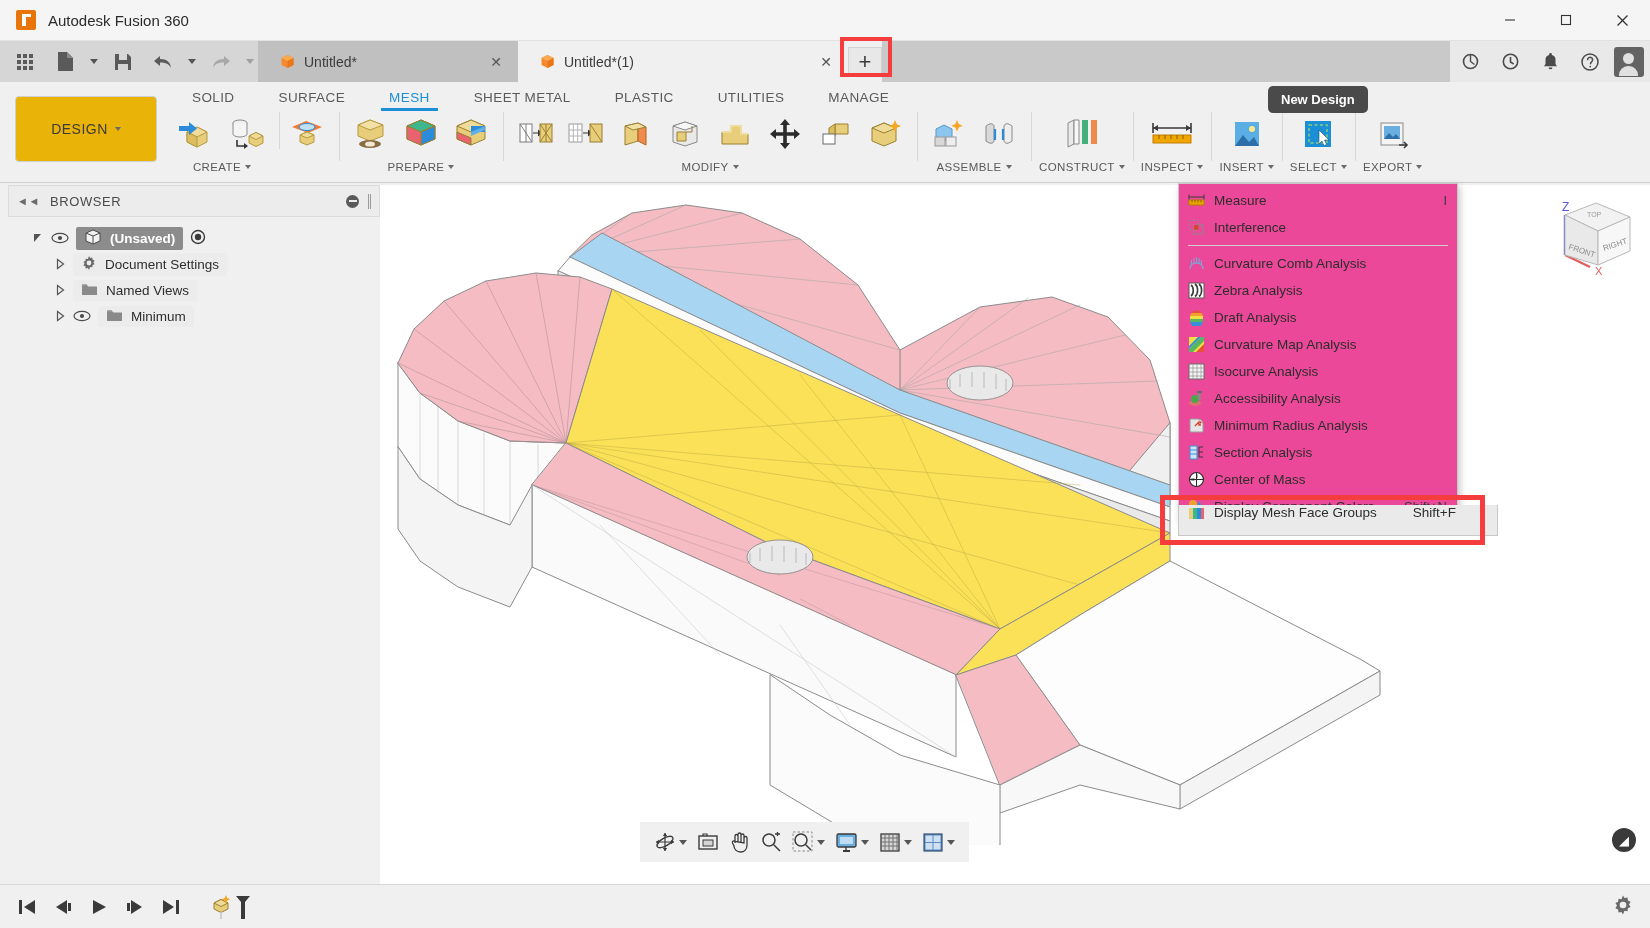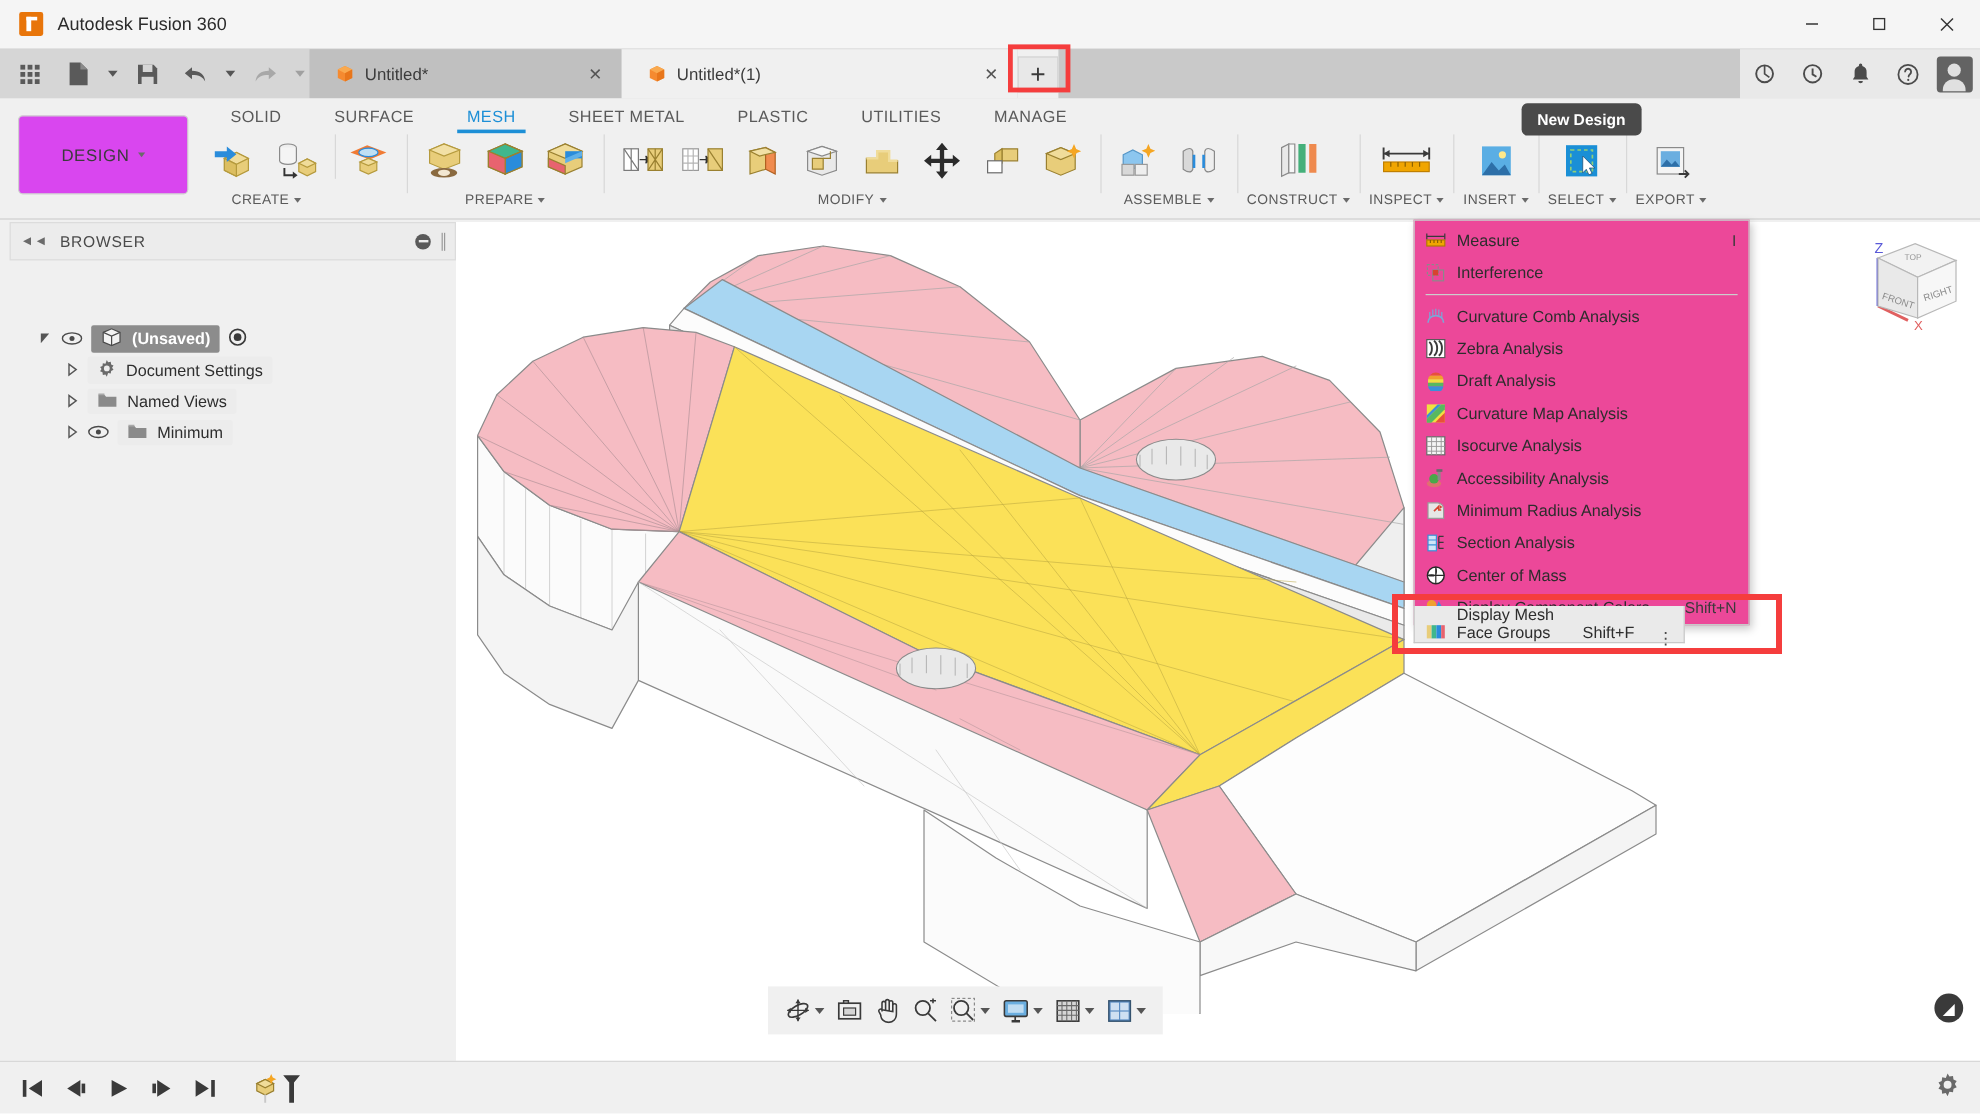--- a/index.html
+++ b/index.html
@@ -85,21 +85,21 @@
     font-weight:bold;
   }
 
   
   .ribbon {
     position:absolute; top:82px; left:0; width:1650px; height:101px;
     background:#f0f0f0; border-bottom:1px solid #d0d0d0;
   }
   .ws-selector {
     position:absolute; left:15px; top:14px; width:142px; height:66px;
-    border:1px solid #cfcfcf; border-radius:4px; background:#d946ef;
+    border:1px solid #cfcfcf; border-radius:4px; background:#eab308;
     display:flex; align-items:center; justify-content:center; gap:7px;
     font-size:14px; color:#3b3b3b; letter-spacing:.5px;
   }
   .tabstrip { position:absolute; left:170px; top:4px; display:flex; }
   .rtab {
     font-size:13.5px; color:#5a5a5a; padding:4px 22px 6px 22px; letter-spacing:.4px;
     position:relative; white-space:nowrap;
   }
   .rtab.active { color:#1d8fd6; }
   .rtab.active::after {
@@ -155,23 +155,23 @@
   }
   .mi {
     display:flex; align-items:center; height:27px; padding:0 10px 0 9px;
     font-size:13.5px; color:#2d2d2d; gap:9px; position:relative;
   }
   .mi .mlabel { white-space:nowrap; }
   .mi .mkey { margin-left:auto; color:#3a3a3a; font-size:13px; padding-left:12px; }
   .mi-icon { width:17px;height:17px;flex:none; display:block; }
   .msep { height:1px; background:#cdcdcd; margin:4px 9px; }
   .menu-last {
-    position:absolute; left:1178px; top:505px; width:226px; height:31px;
+    position:absolute; left:1178px; top:505px; width:320px; height:31px;
     background:#eaeaea; border:1px solid #c8c8c8; border-top:none;
-    display:flex; align-items:flex-end; padding:0 8px 0 9px; gap:9px;
+    display:flex; align-items:flex-start; padding:0 8px 0 9px; gap:9px;
     font-size:13.5px; color:#2d2d2d; z-index:45;
   }
   .dots3 { margin-left:auto; color:#4a4a4a; font-size:14px; letter-spacing:0; line-height:6px; }
   .redbox-menu {
     position:absolute; left:1160px; top:495px; width:325px; height:50px;
     border:5px solid #f53d3d; z-index:50; pointer-events:none;
   }
 
   
   .navbar {
@@ -616,21 +616,21 @@
       <span class="collapse">◄◄</span>
       <span>BROWSER</span>
       <span class="hdr-right">
         <span class="dot-icon"></span>
         <span class="grip"></span>
       </span>
     </div>
 
     <div class="tree">
 
-      <div class="trow selected" style="padding-left:24px;margin-top:44px;">
+      <div class="trow selected" style="padding-left:24px;">
         <span class="tri">
           <svg width="12" height="12" viewBox="0 0 12 12">
               <path d="M2 2v8l7-8z" fill="#555"></path>
             </svg>
         </span>
         <span class="eye">
           <svg width="18" height="12" viewBox="0 0 18 12">
               <ellipse cx="9" cy="6" rx="8" ry="4.6" fill="none" stroke="#4a4a4a" stroke-width="1.2"></ellipse>
               <circle cx="9" cy="6" r="2.1" fill="#4a4a4a"></circle>
             </svg>

